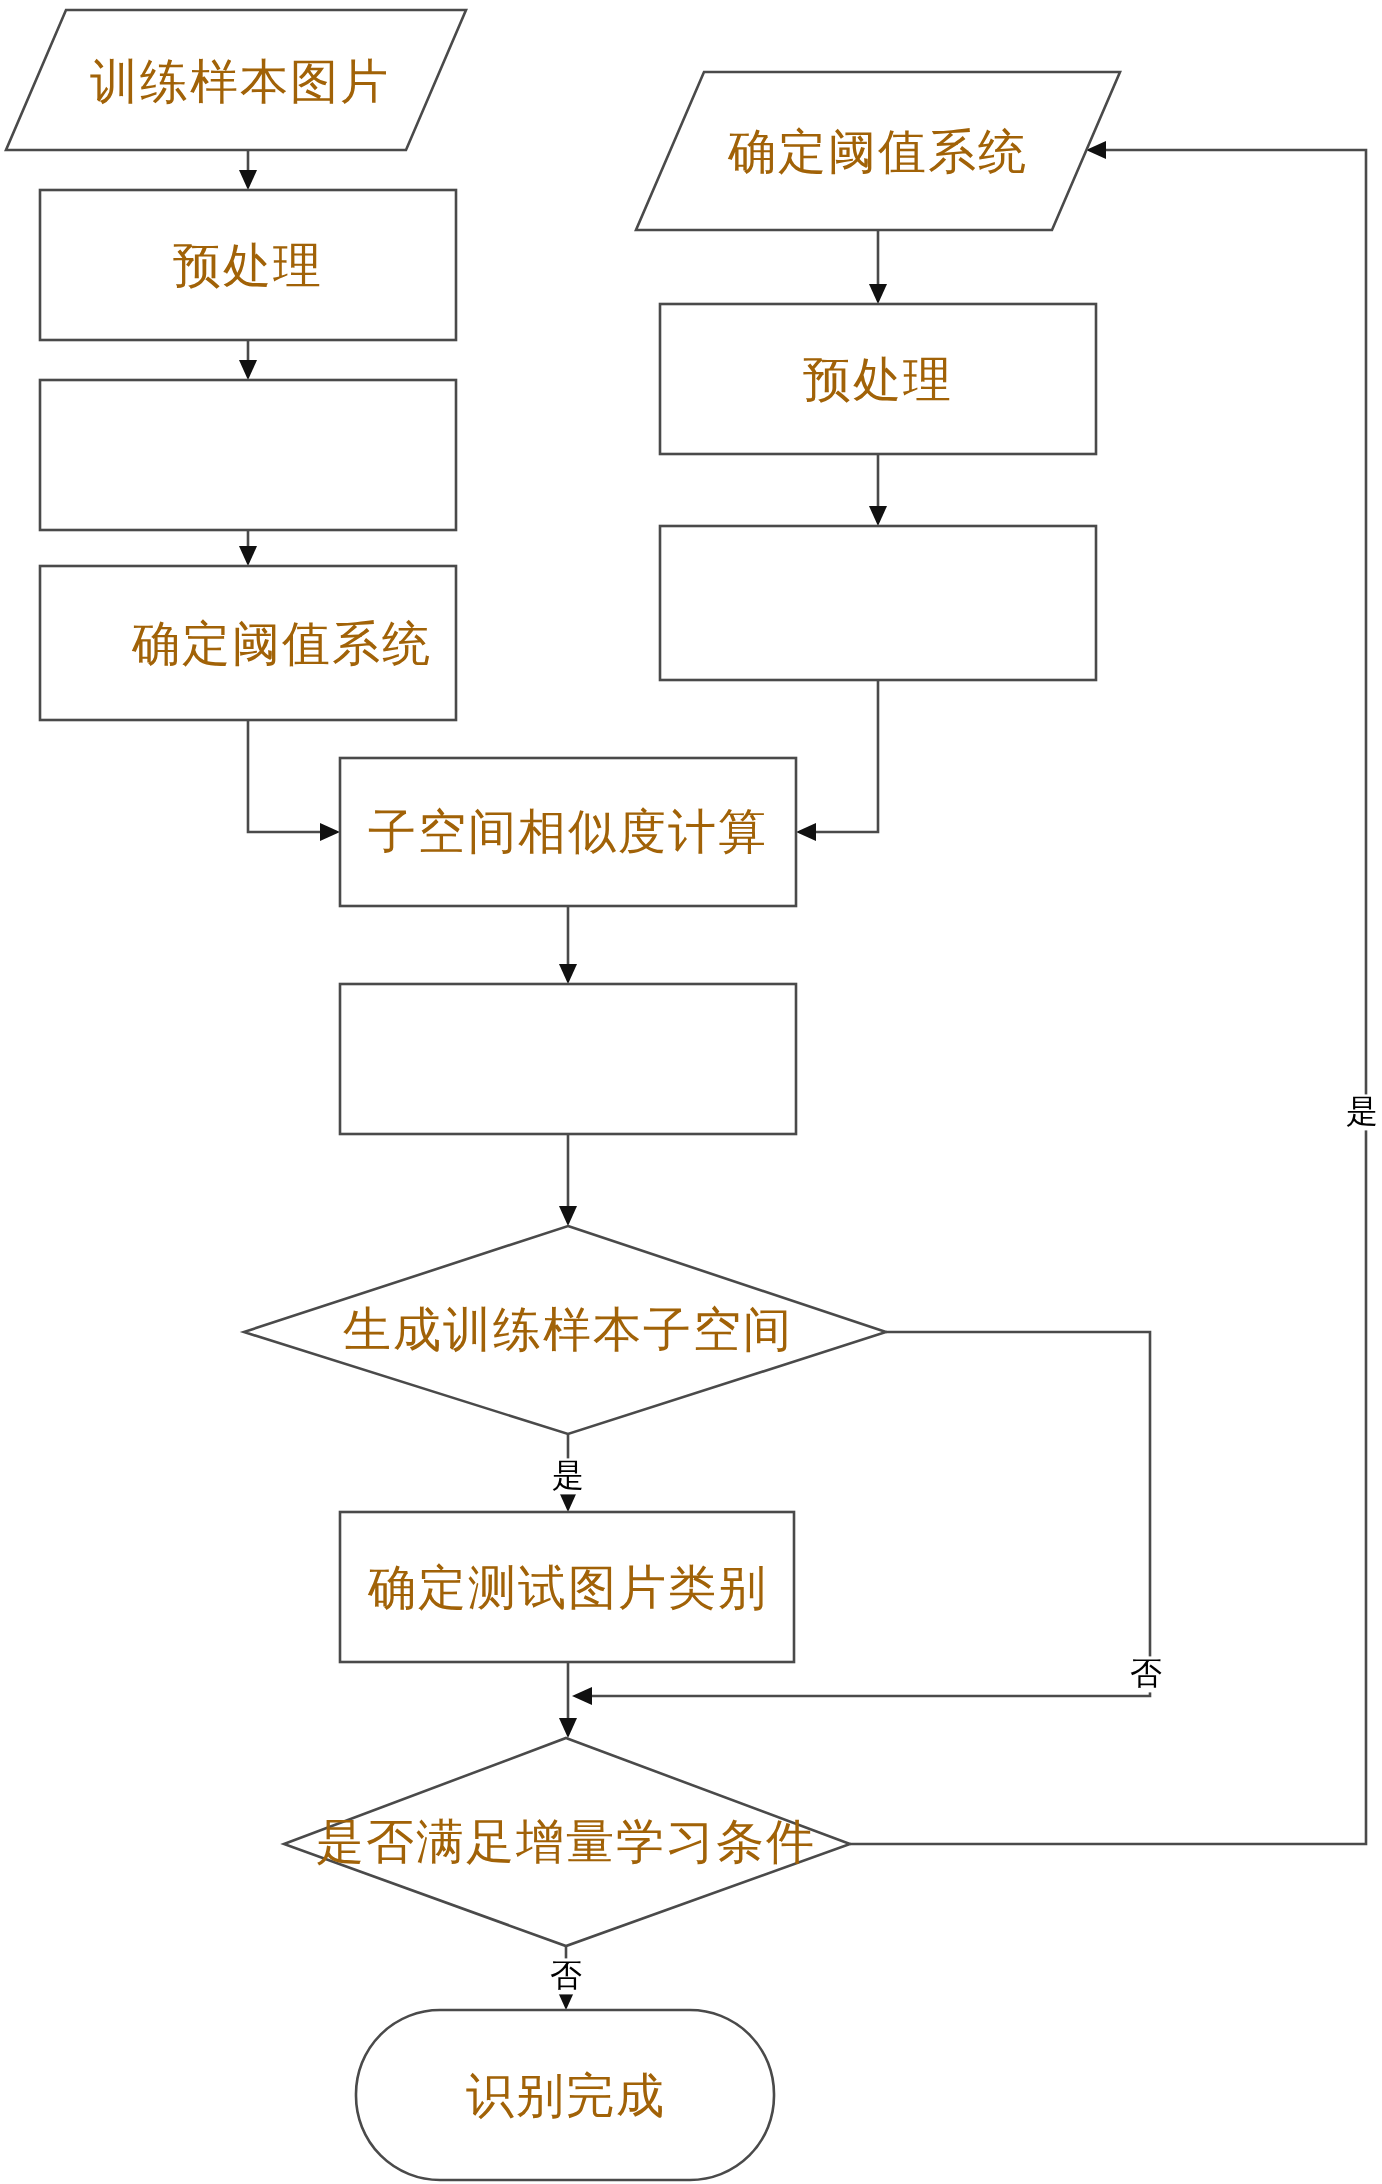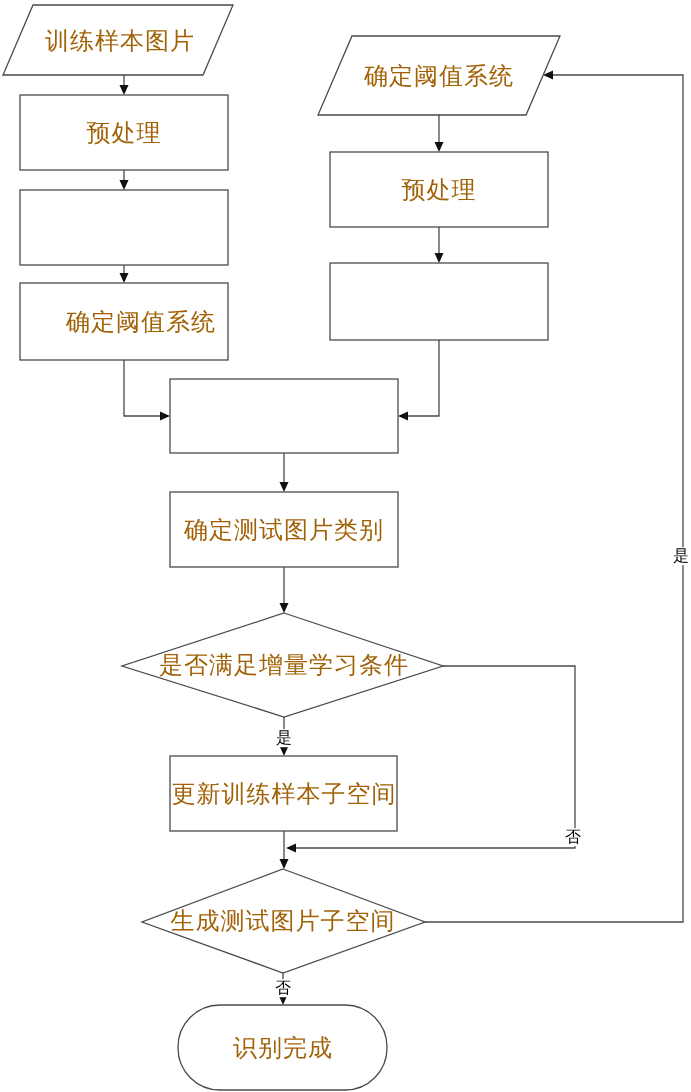--- a/index.html
+++ b/index.html
@@ -96,24 +96,24 @@
       <polygon points="283,869 425,922 283,973 142,922"></polygon>
       <rect x="178" y="1005" width="209" height="85" rx="42" ry="42"></rect>
     </g>
   </svg>
 
   <div class="node-label" style="left:120px; top:41px">训练样本图片</div>
   <div class="node-label" style="left:124px; top:133px">预处理</div>
   <div class="node-label" style="left:141px; top:322px">确定阈值系统</div>
   <div class="node-label" style="left:439px; top:76px">确定阈值系统</div>
   <div class="node-label" style="left:439px; top:190px">预处理</div>
-  <div class="node-label" style="left:284px; top:530px">确定测试图片类别</div>
-  <div class="node-label" style="left:284px; top:665px">是否满足增量学习条件</div>
-  <div class="node-label" style="left:284px; top:794px">更新训练样本子空间</div>
-  <div class="node-label" style="left:283px; top:921px">生成测试图片子空间</div>
+  <div class="node-label" style="left:284px; top:416px">子空间相似度计算</div>
+  <div class="node-label" style="left:284px; top:665px">生成训练样本子空间</div>
+  <div class="node-label" style="left:284px; top:794px">确定测试图片类别</div>
+  <div class="node-label" style="left:283px; top:921px">是否满足增量学习条件</div>
   <div class="node-label" style="left:283px; top:1048px">识别完成</div>
 
   <div class="edge-label" style="left:284px; top:738px">是</div>
   <div class="edge-label" style="left:573px; top:837px">否</div>
   <div class="edge-label" style="left:283px; top:988px">否</div>
   <div class="edge-label" style="left:681px; top:556px">是</div>
 
 </div>
 
 </body></html>

